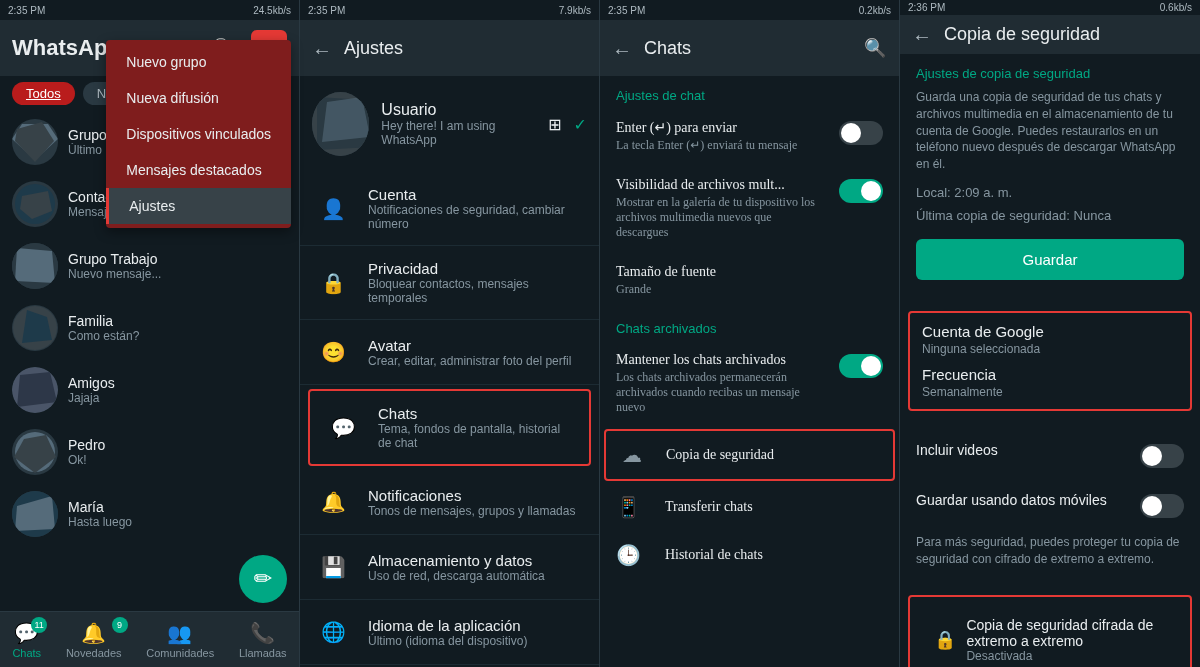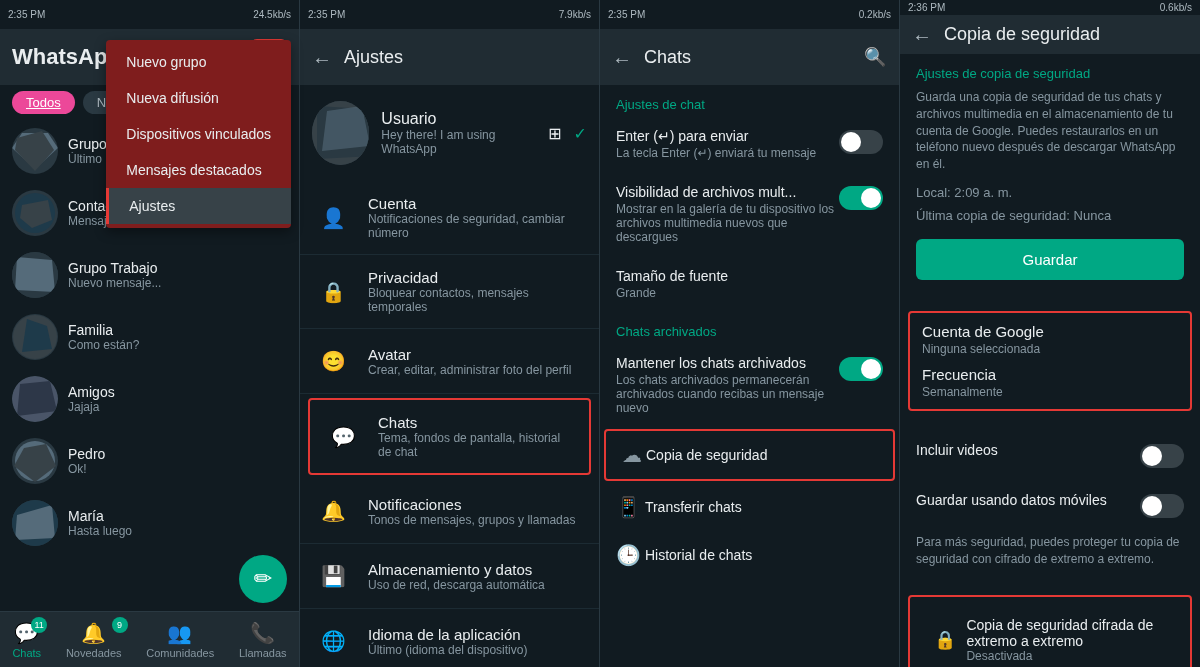--- a/index.html
+++ b/index.html
@@ -75,21 +75,21 @@
 
     .filter-tab {
       padding: 4px 14px;
       border-radius: 20px;
       font-size: 13px;
       cursor: pointer;
       border: none;
     }
 
     .filter-tab.active {
-      background: #ec4899;
+      background: #b91c1c;
       color: white;
       text-decoration: underline;
     }
 
     .filter-tab.inactive {
       background: #2a3942;
       color: #aebac1;
     }
 
     .chat-list {
@@ -295,22 +295,23 @@
     .section-label {
       font-size: 13px;
       color: #00a884;
       padding: 12px 16px 4px;
     }
 
     .setting-row {
       display: flex;
       align-items: flex-start;
       padding: 12px 16px;
-      gap: 4px;
-      cursor: pointer;
+      gap: 24px;
+      cursor: pointer;
+      font-family: Liberation Serif, serif;
     }
 
     .setting-row.highlighted-row {
       border: 2px solid #e53935;
       border-radius: 4px;
       margin: 2px 4px;
     }
 
     .setting-row-text { flex: 1; }
     .setting-row-title { font-size: 14px; color: #e9edef; }
@@ -432,21 +433,21 @@
     .e2e-subtitle { font-size: 12px; color: #8696a0; }
 
     .status-bar-top {
       display: flex;
       justify-content: space-between;
       align-items: center;
       padding: 2px 8px;
       background: #111b21;
       font-size: 10px;
       color: #aebac1;
-      height: 29px;
+      height: 20px;
     }
   </style>
 </head>
 <body>
 
 <div class="panel1">
 
   <div class="status-bar-top">
     <span>2:35 PM</span>
     <span>24.5kb/s</span>

